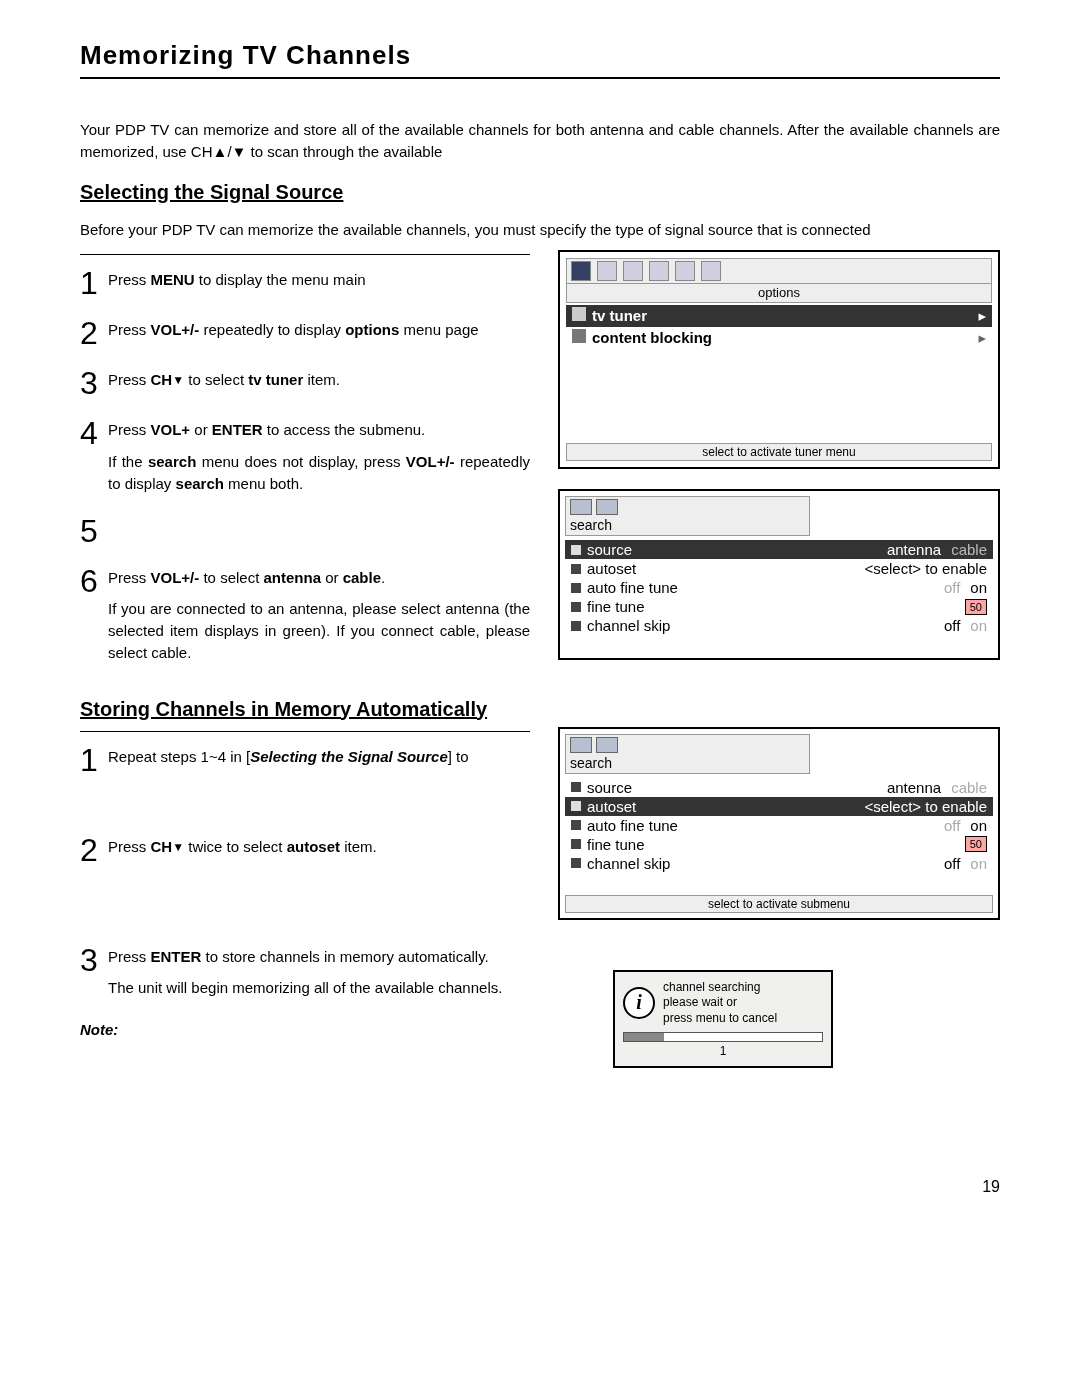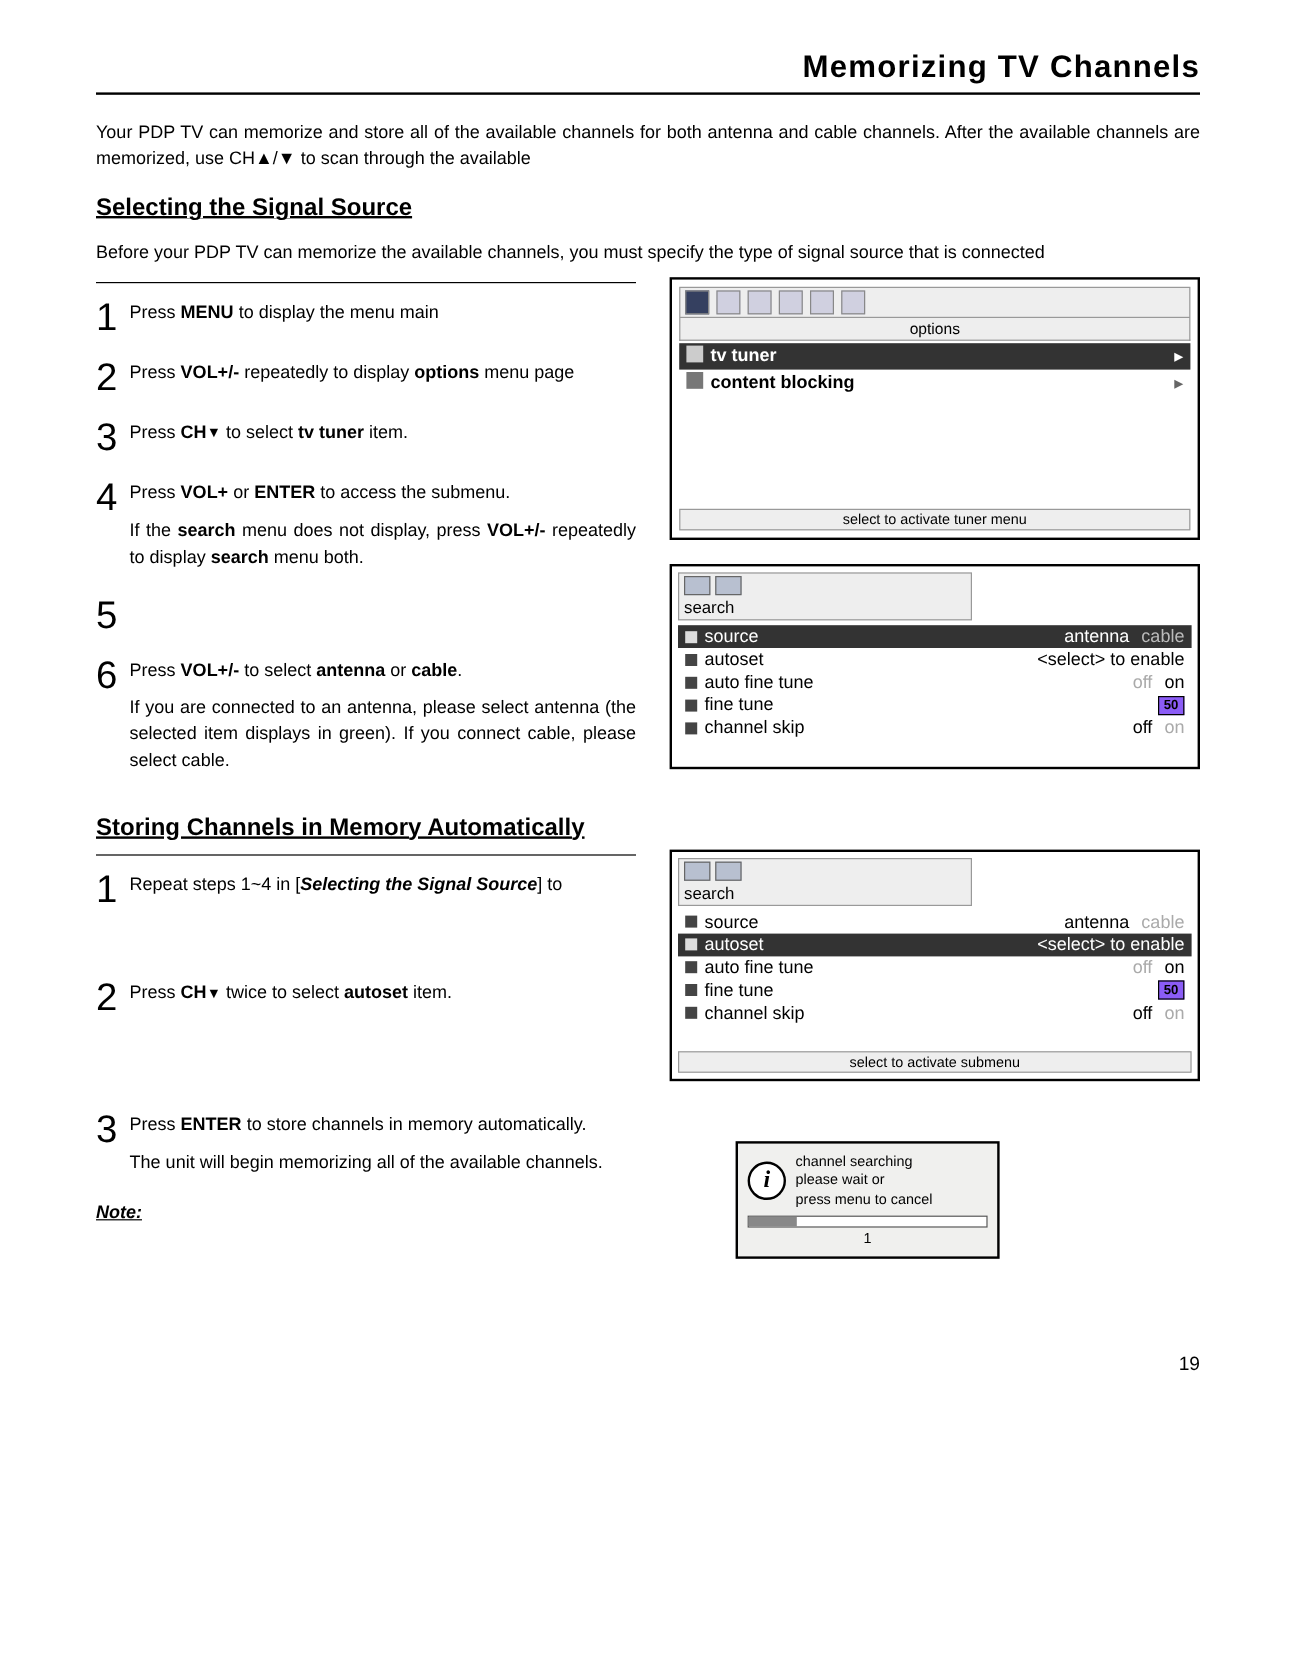--- a/index.html
+++ b/index.html
@@ -5,27 +5,27 @@
   body {
     font-family: "Century Gothic", "Futura", Arial, sans-serif;
     margin: 0;
     padding: 40px 80px 60px 80px;
     width: 920px;
     background: #fff;
     color: #000;
     font-size: 15px;
   }
   .page-title {
-    text-align: right;
+    text-align: left;
     font-size: 26px;
     font-weight: bold;
     letter-spacing: 1px;
     padding-bottom: 6px;
     border-bottom: 2px solid #000;
-    margin-bottom: 21px;
+    margin-bottom: 40px;
   }
   .intro {
     text-align: justify;
     line-height: 1.45;
     margin-bottom: 18px;
   }
   .section-h {
     font-size: 20px;
     font-weight: bold;
     text-decoration: underline;
@@ -65,21 +65,21 @@
     font-weight: 300;
     width: 28px;
     flex-shrink: 0;
   }
   .txt {
     flex: 1;
     line-height: 1.45;
     text-align: justify;
   }
   .txt b { font-weight: bold; }
-  .note-i { font-style: italic; text-decoration: underline; }
+  .note-i { font-style: italic; }
   .arrow { font-size: 12px; vertical-align: middle; }
   
   .osd {
     border: 2px solid #000;
     background: #fff;
     padding: 6px;
     margin-bottom: 20px;
     font-family: Arial, sans-serif;
     font-size: 15px;
   }
@@ -162,22 +162,22 @@
   }
   .lrow.hi { background: #333; color: #fff; }
   .lrow .sq { width: 10px; height: 10px; background: #444; margin-right: 6px; display: inline-block; }
   .lrow.hi .sq { background: #ddd; }
   .lrow .label { flex: 0 0 130px; }
   .lrow .val { flex: 1; text-align: right; display: flex; justify-content: flex-end; gap: 10px; }
   .opt { }
   .opt.dim { color: #aaa; }
   .lrow.hi .opt.dim { color: #bbb; }
   .pill {
-    border: 1px solid #000; background: #8b5cf6; color:#000;
-    padding: 0 4px; font-size: 11px; line-height: 14px; font-weight: bold;
+    border: 1px solid #000; background: #fca5a5; color:#000;
+    padding: 0 4px; font-size: 11px; line-height: 14px;
   }
   .popup {
     border: 2px solid #000;
     margin: 0 0 0 55px;
     width: 200px;
     padding: 8px;
     font-family: Arial, sans-serif;
     font-size: 12px;
     background: #f0f0ee;
   }
@@ -198,21 +198,21 @@
   .pnumber { text-align: center; font-size: 12px; margin-top: 2px; }
   .info-circle {
     width: 28px; height: 28px; border-radius: 50%;
     border: 2px solid #000; background: #fff;
     display: flex; align-items: center; justify-content: center;
     font-weight: bold; font-family: Georgia, serif; font-size: 20px;
   }
   .pagenum {
     text-align: right;
     font-size: 16px;
-    margin-top: 80px;
+    margin-top: 110px;
   }
 </style>
 </head>
 <body>
 
 <div class="page-title">Memorizing TV Channels</div>
 
 <p class="intro">Your PDP TV can memorize and store all of the available channels for both antenna and cable channels. After the  available channels are memorized, use CH▲/▼ to scan through the available</p>
 
 <div class="section-h">Selecting the Signal Source</div>

